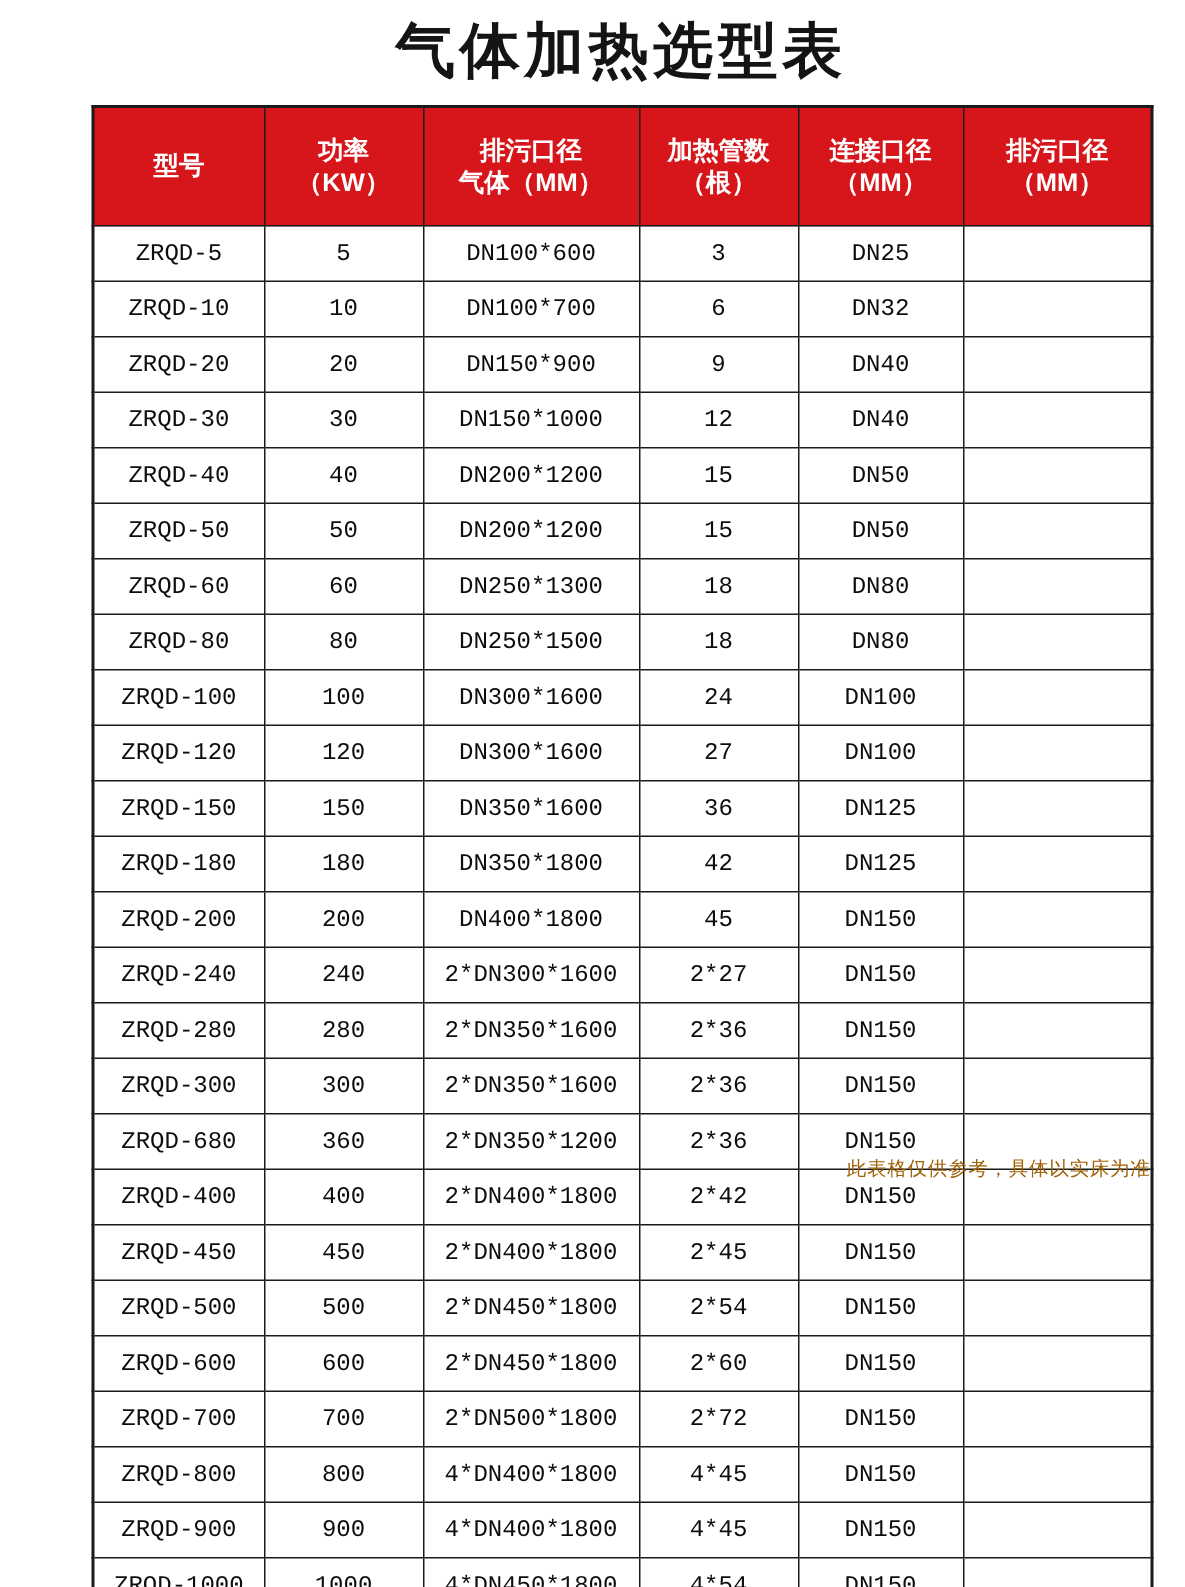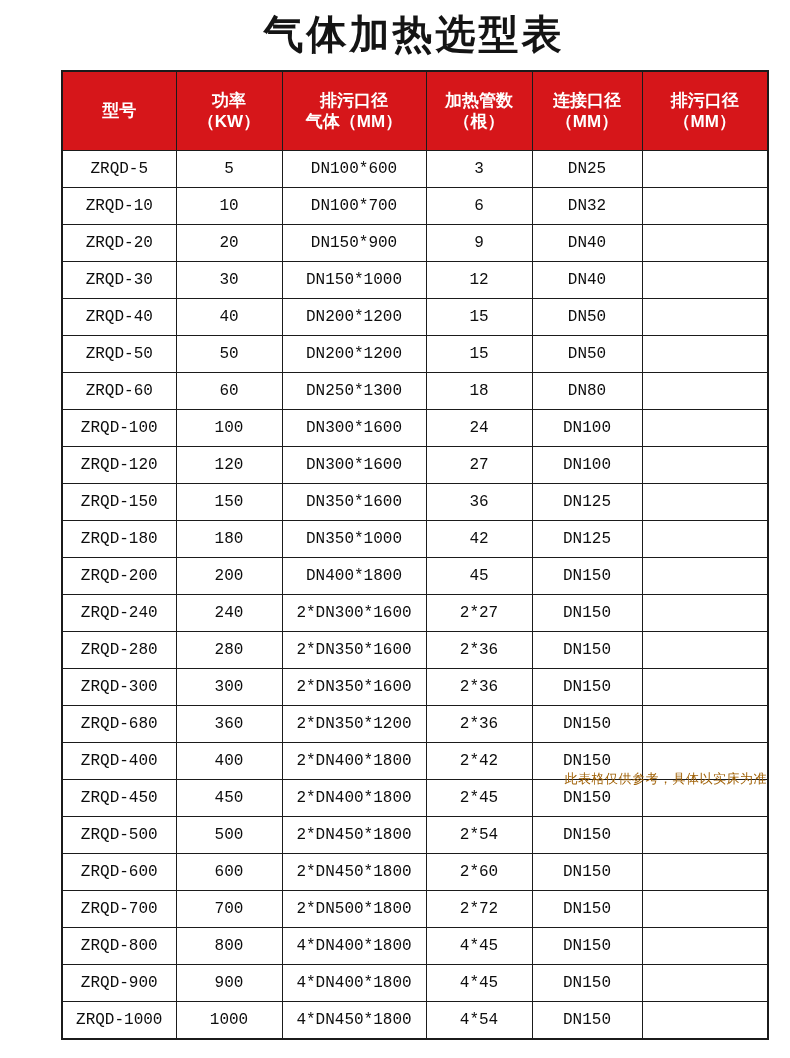--- a/index.html
+++ b/index.html
@@ -180,20 +180,28 @@
           </tr>
           <tr>
             <td>ZRQD-60</td>
             <td>60</td>
             <td>DN250*1300</td>
             <td>18</td>
             <td>DN80</td>
             <td></td>
           </tr>
           <tr>
+            <td>ZRQD-80</td>
+            <td>80</td>
+            <td>DN250*1500</td>
+            <td>18</td>
+            <td>DN80</td>
+            <td></td>
+          </tr>
+          <tr>
             <td>ZRQD-100</td>
             <td>100</td>
             <td>DN300*1600</td>
             <td>24</td>
             <td>DN100</td>
             <td></td>
           </tr>
           <tr>
             <td>ZRQD-120</td>
             <td>120</td>
@@ -206,21 +214,21 @@
             <td>ZRQD-150</td>
             <td>150</td>
             <td>DN350*1600</td>
             <td>36</td>
             <td>DN125</td>
             <td></td>
           </tr>
           <tr>
             <td>ZRQD-180</td>
             <td>180</td>
-            <td>DN350*1000</td>
+            <td>DN350*1800</td>
             <td>42</td>
             <td>DN125</td>
             <td></td>
           </tr>
           <tr>
             <td>ZRQD-200</td>
             <td>200</td>
             <td>DN400*1800</td>
             <td>45</td>
             <td>DN150</td>

